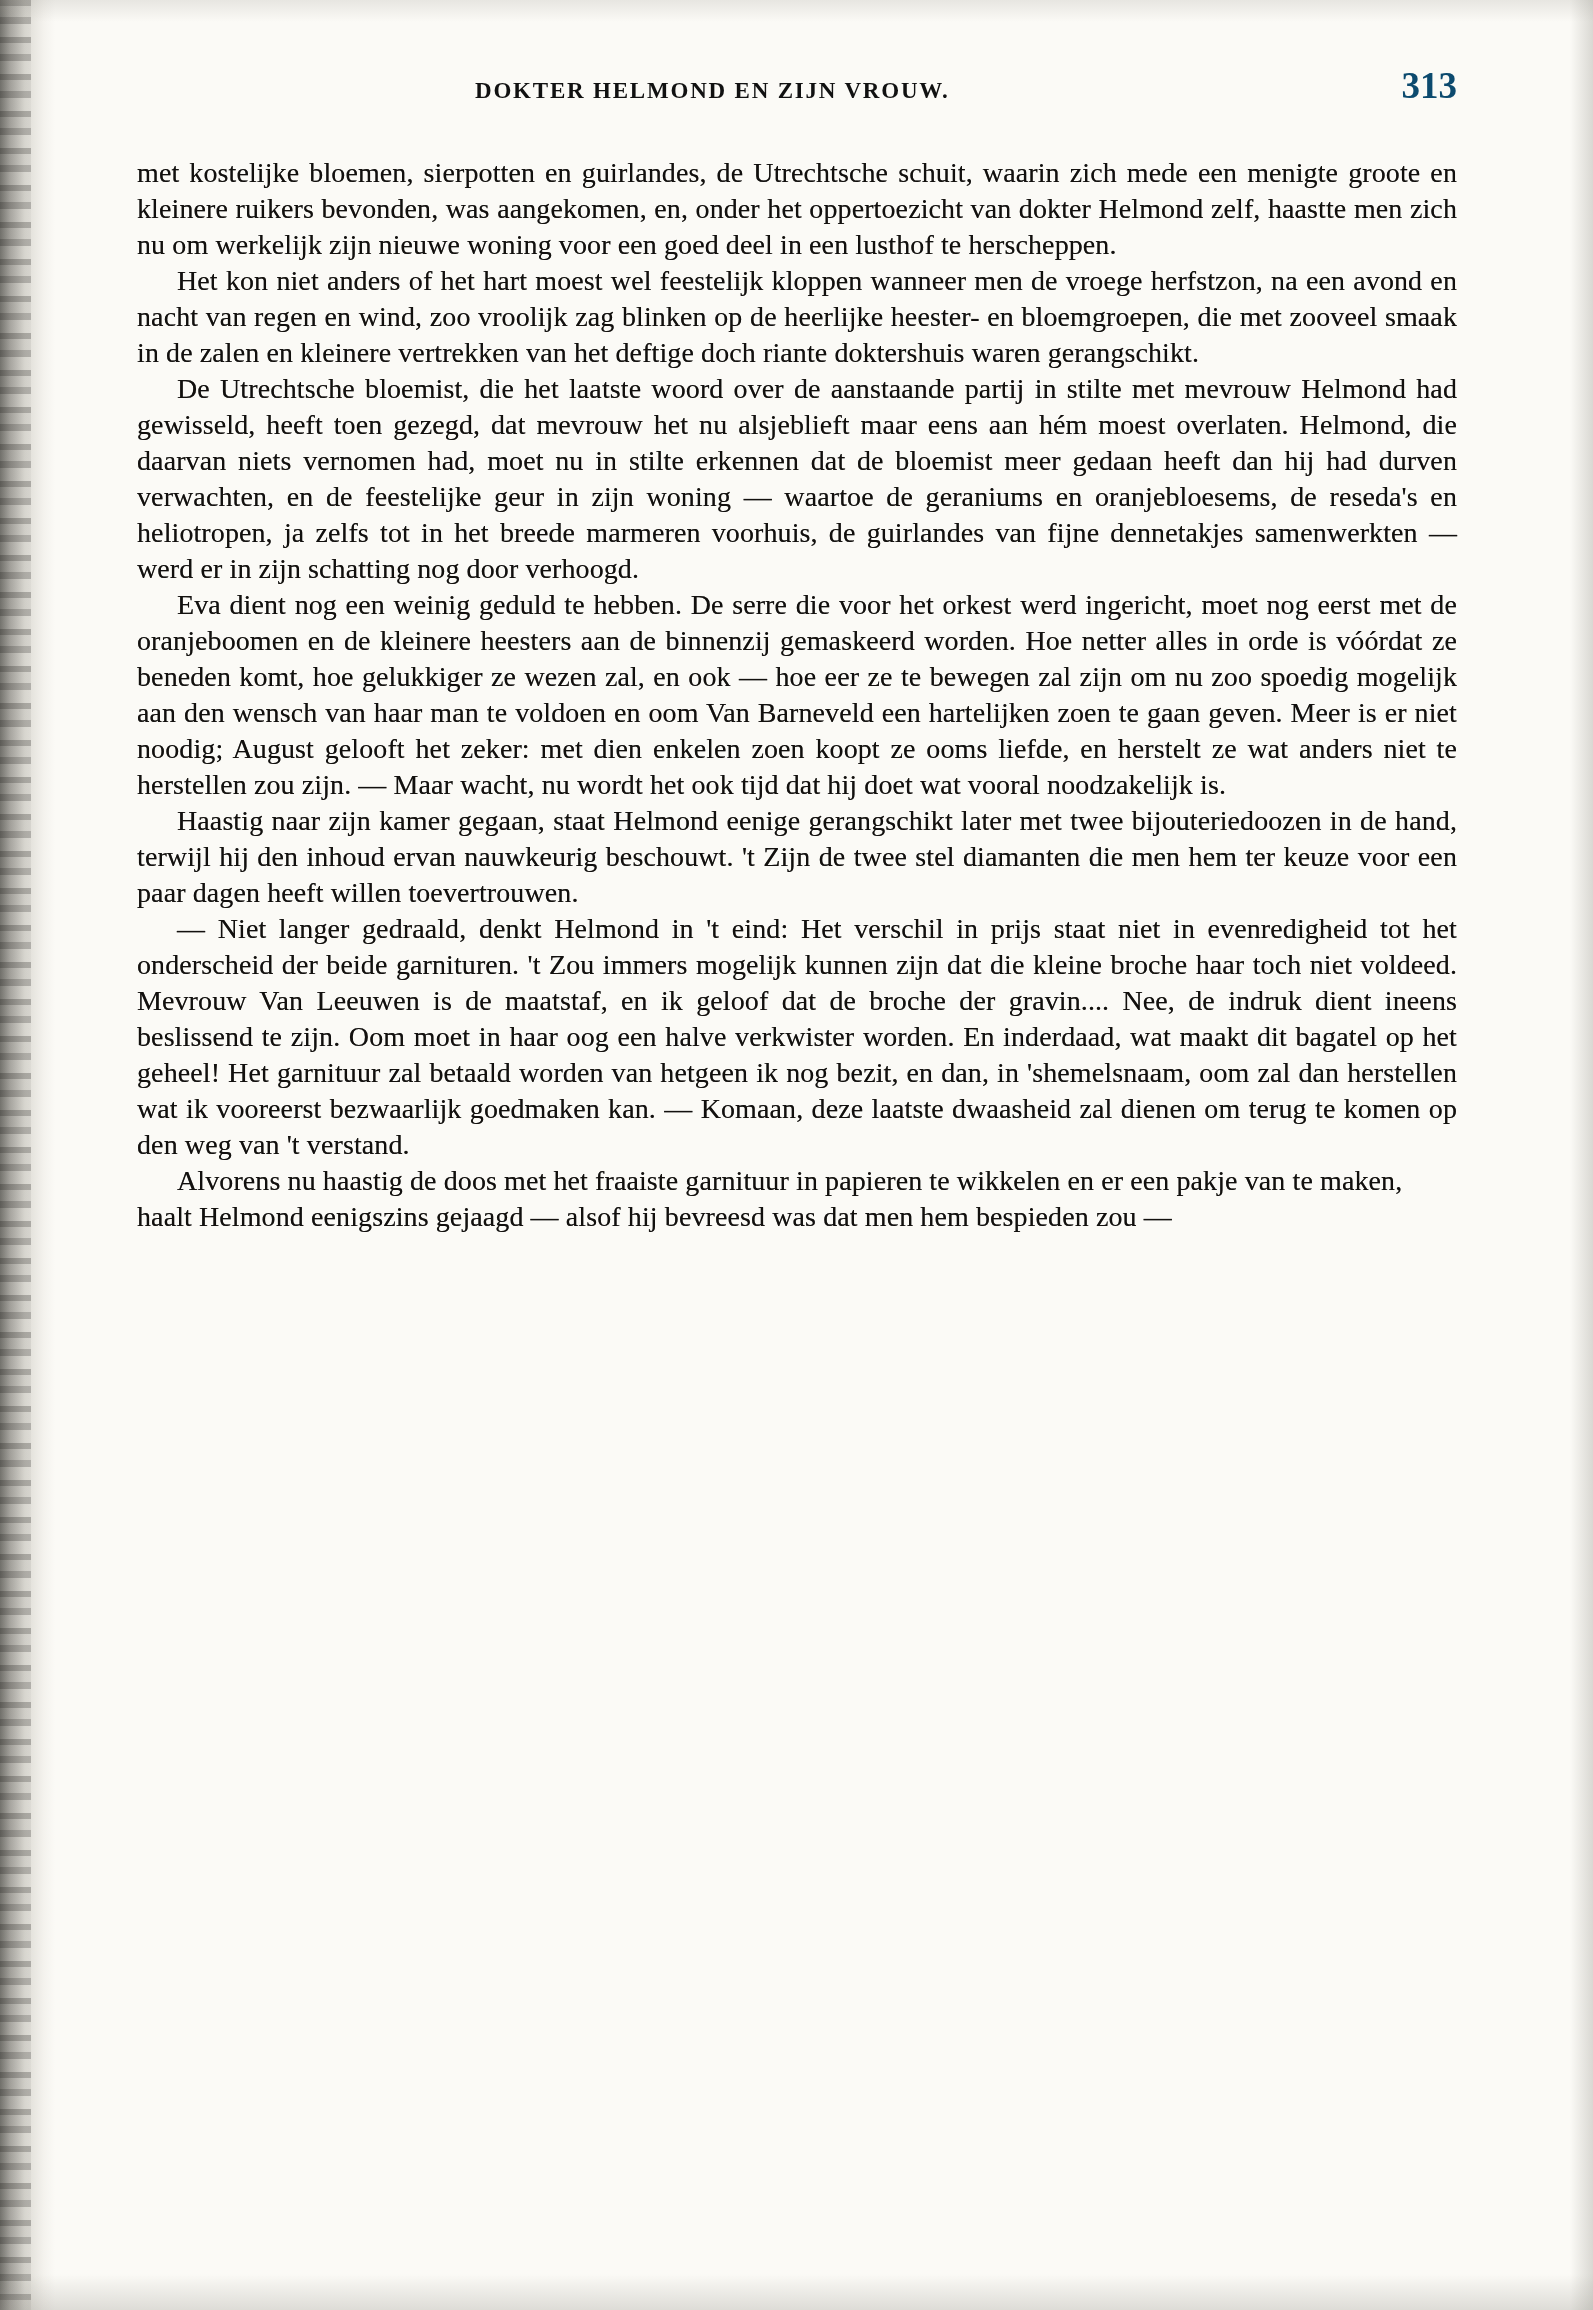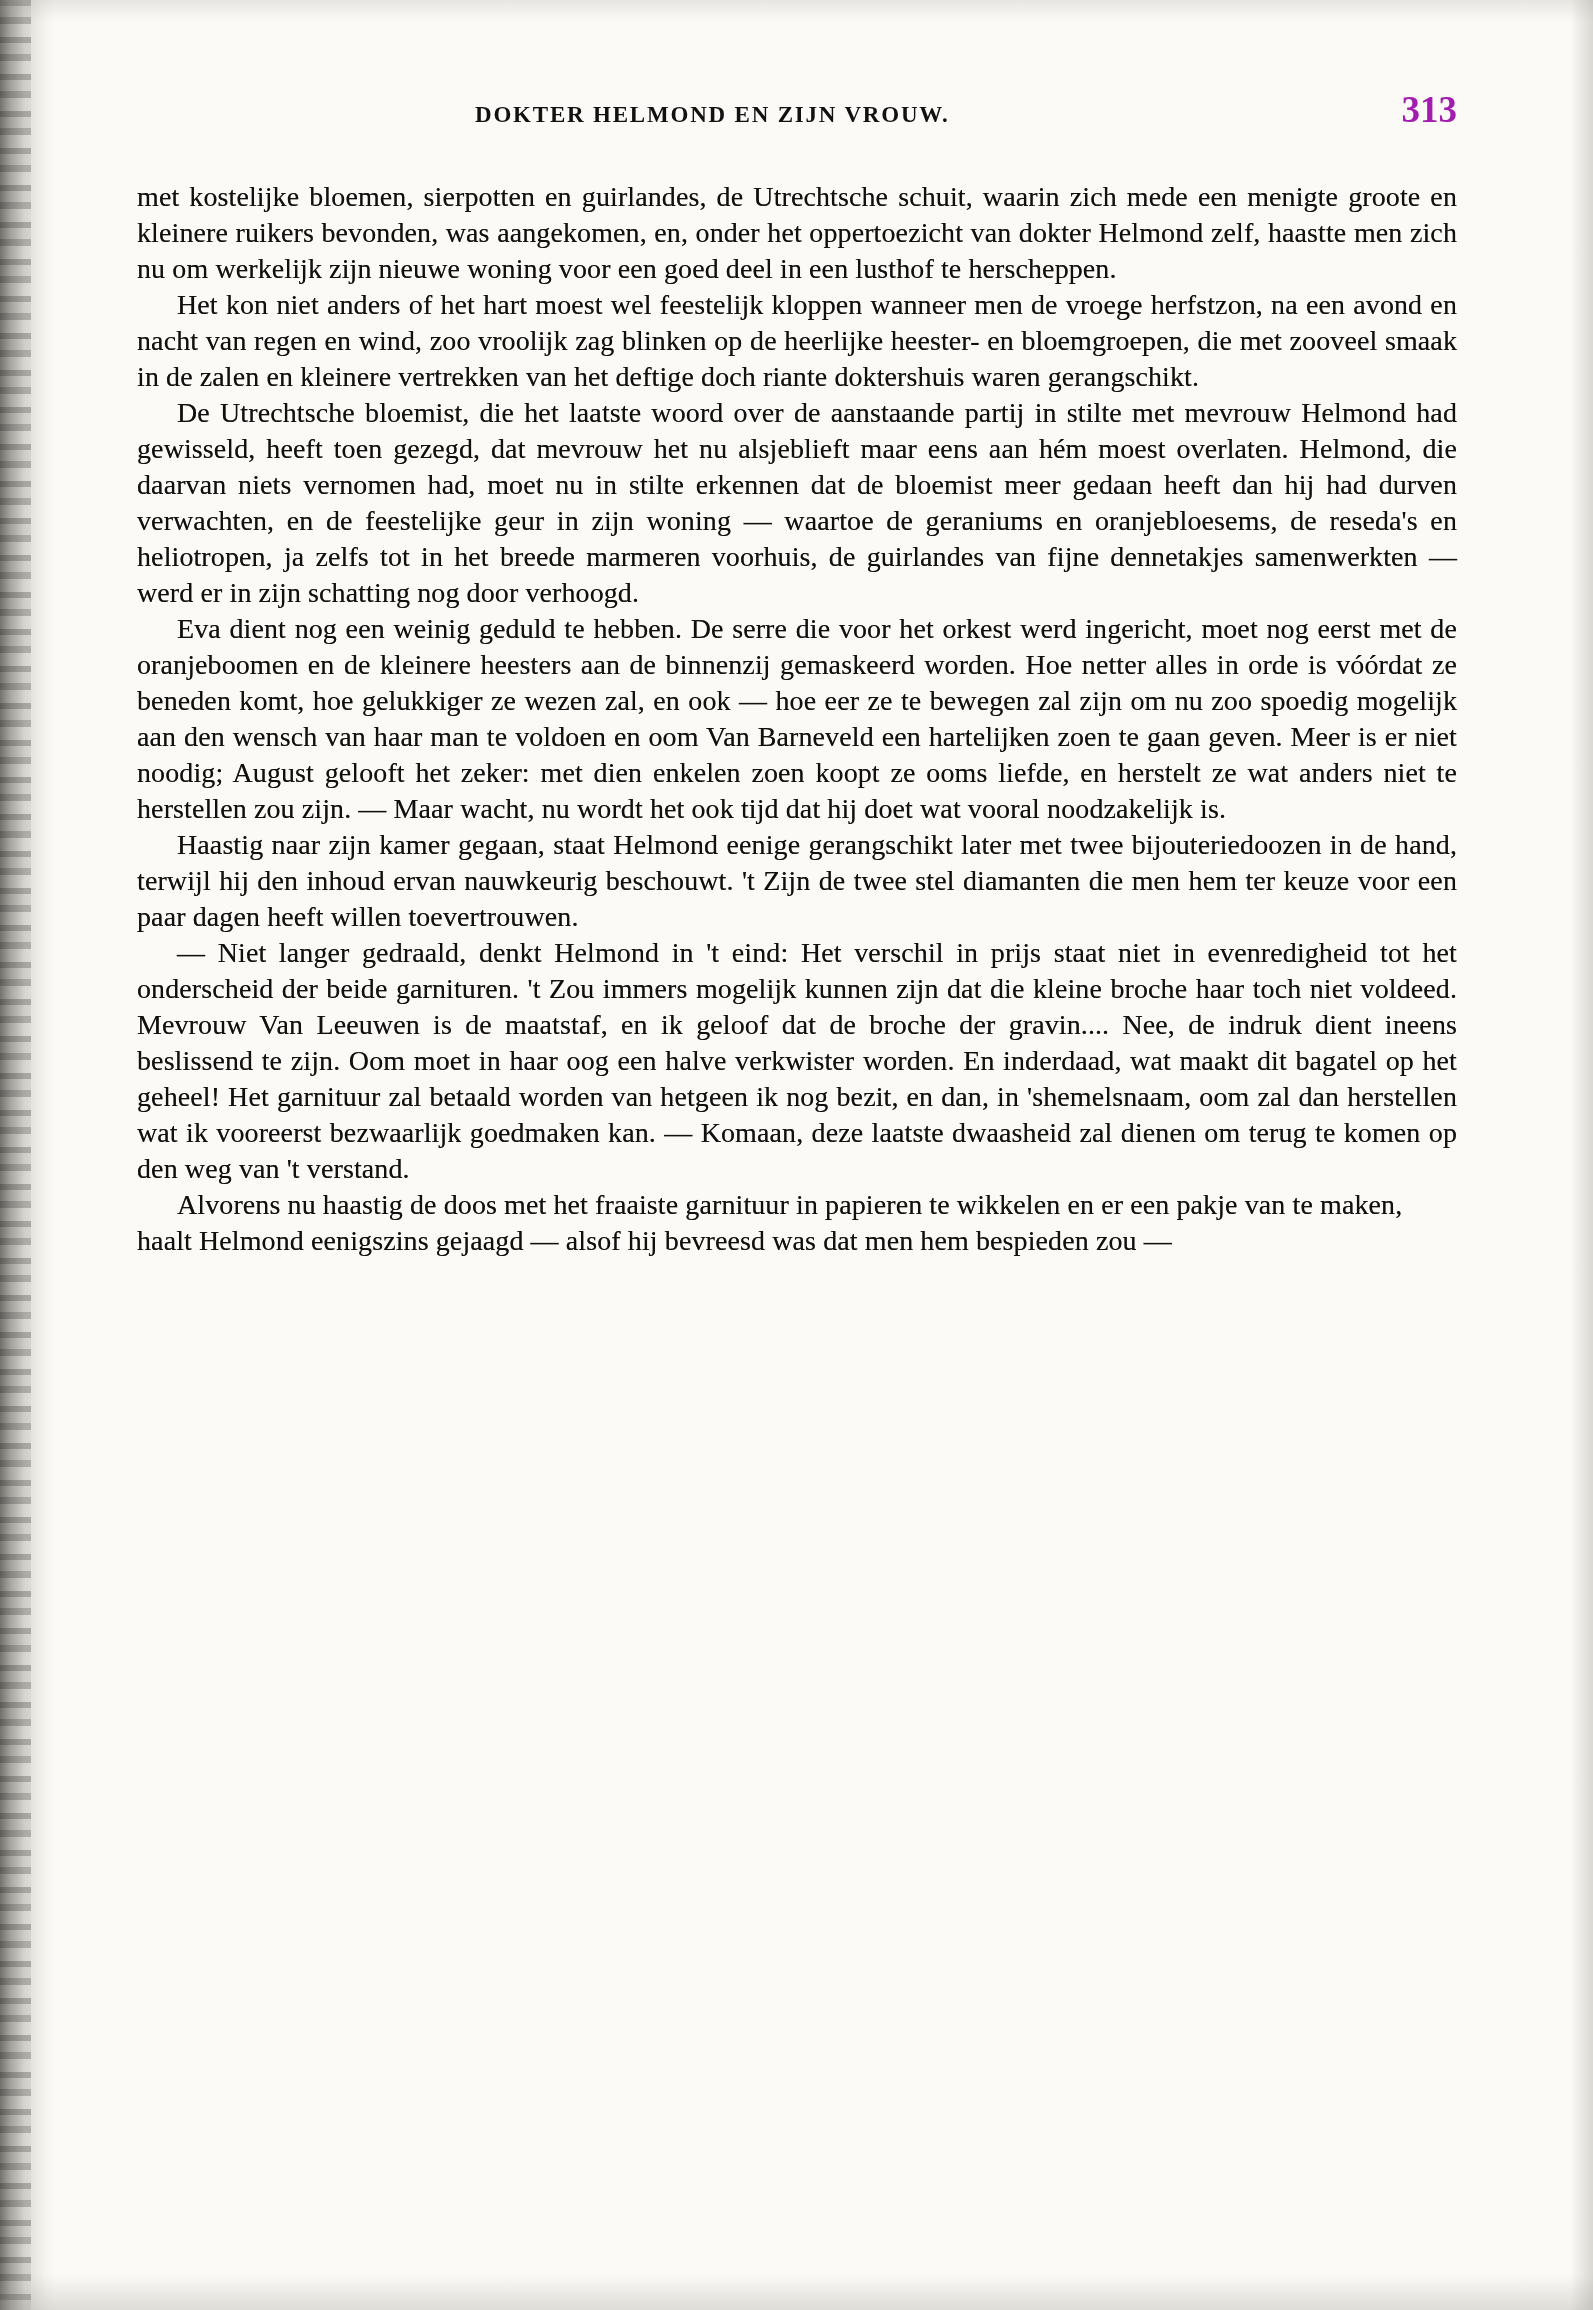--- a/index.html
+++ b/index.html
@@ -86,35 +86,34 @@
     top: 64px;
     width: 1320px;
   }
 
   .running-head {
     display: flex;
     align-items: baseline;
     justify-content: space-between;
     margin-bottom: 48px;
     padding-left: 338px;
-    margin-top: 24px;
   }
   .running-title {
     font-family: "Liberation Serif", serif;
     font-size: 23px;
     letter-spacing: 1.8px;
     font-weight: 700;
     color: #111;
     white-space: nowrap;
   }
   .folio {
     font-family: "Liberation Serif", serif;
     font-size: 37px;
     font-weight: 700;
-    color: #a21caf;
+    color: #0c4a6e;
     letter-spacing: 0px;
   }
 
   .body-text p {
     margin: 0;
     text-align: justify;
     text-justify: inter-word;
     font-size: 28px;
     line-height: 36px;
     color: #12100e;

